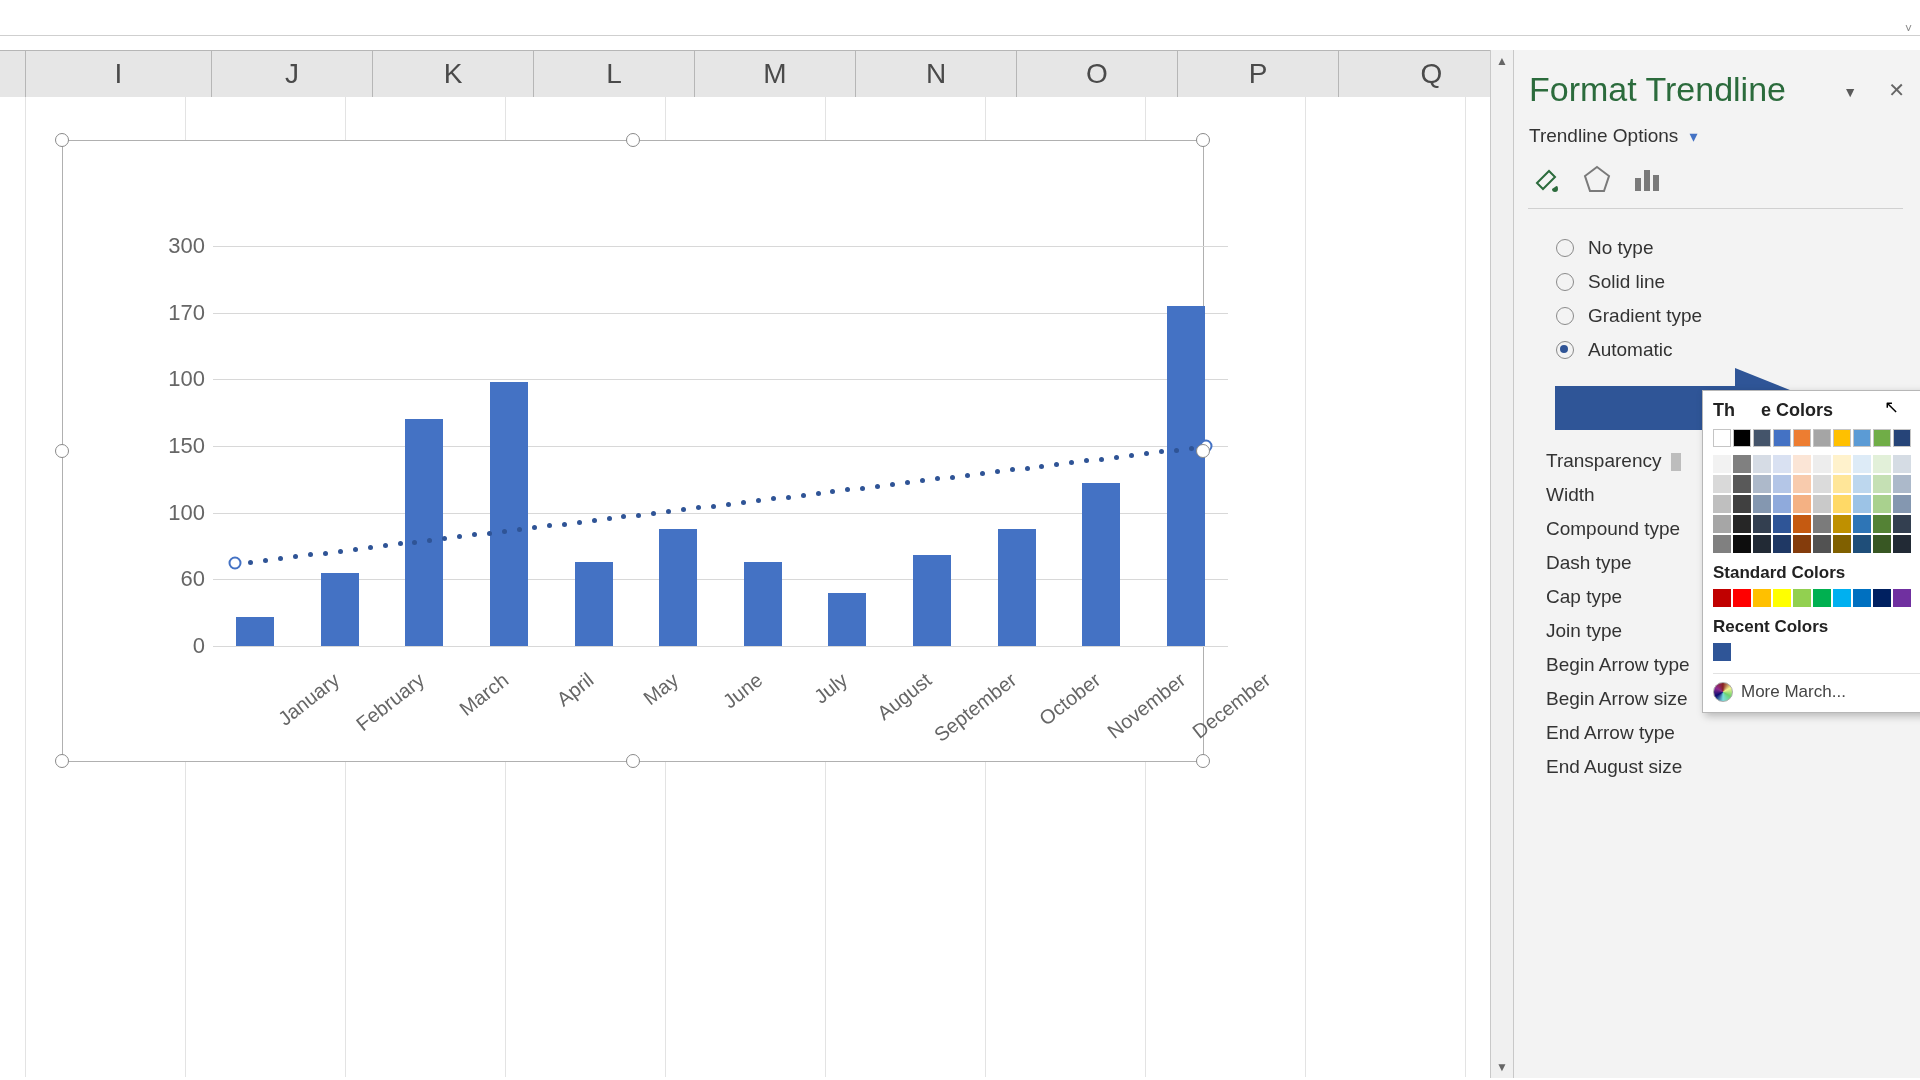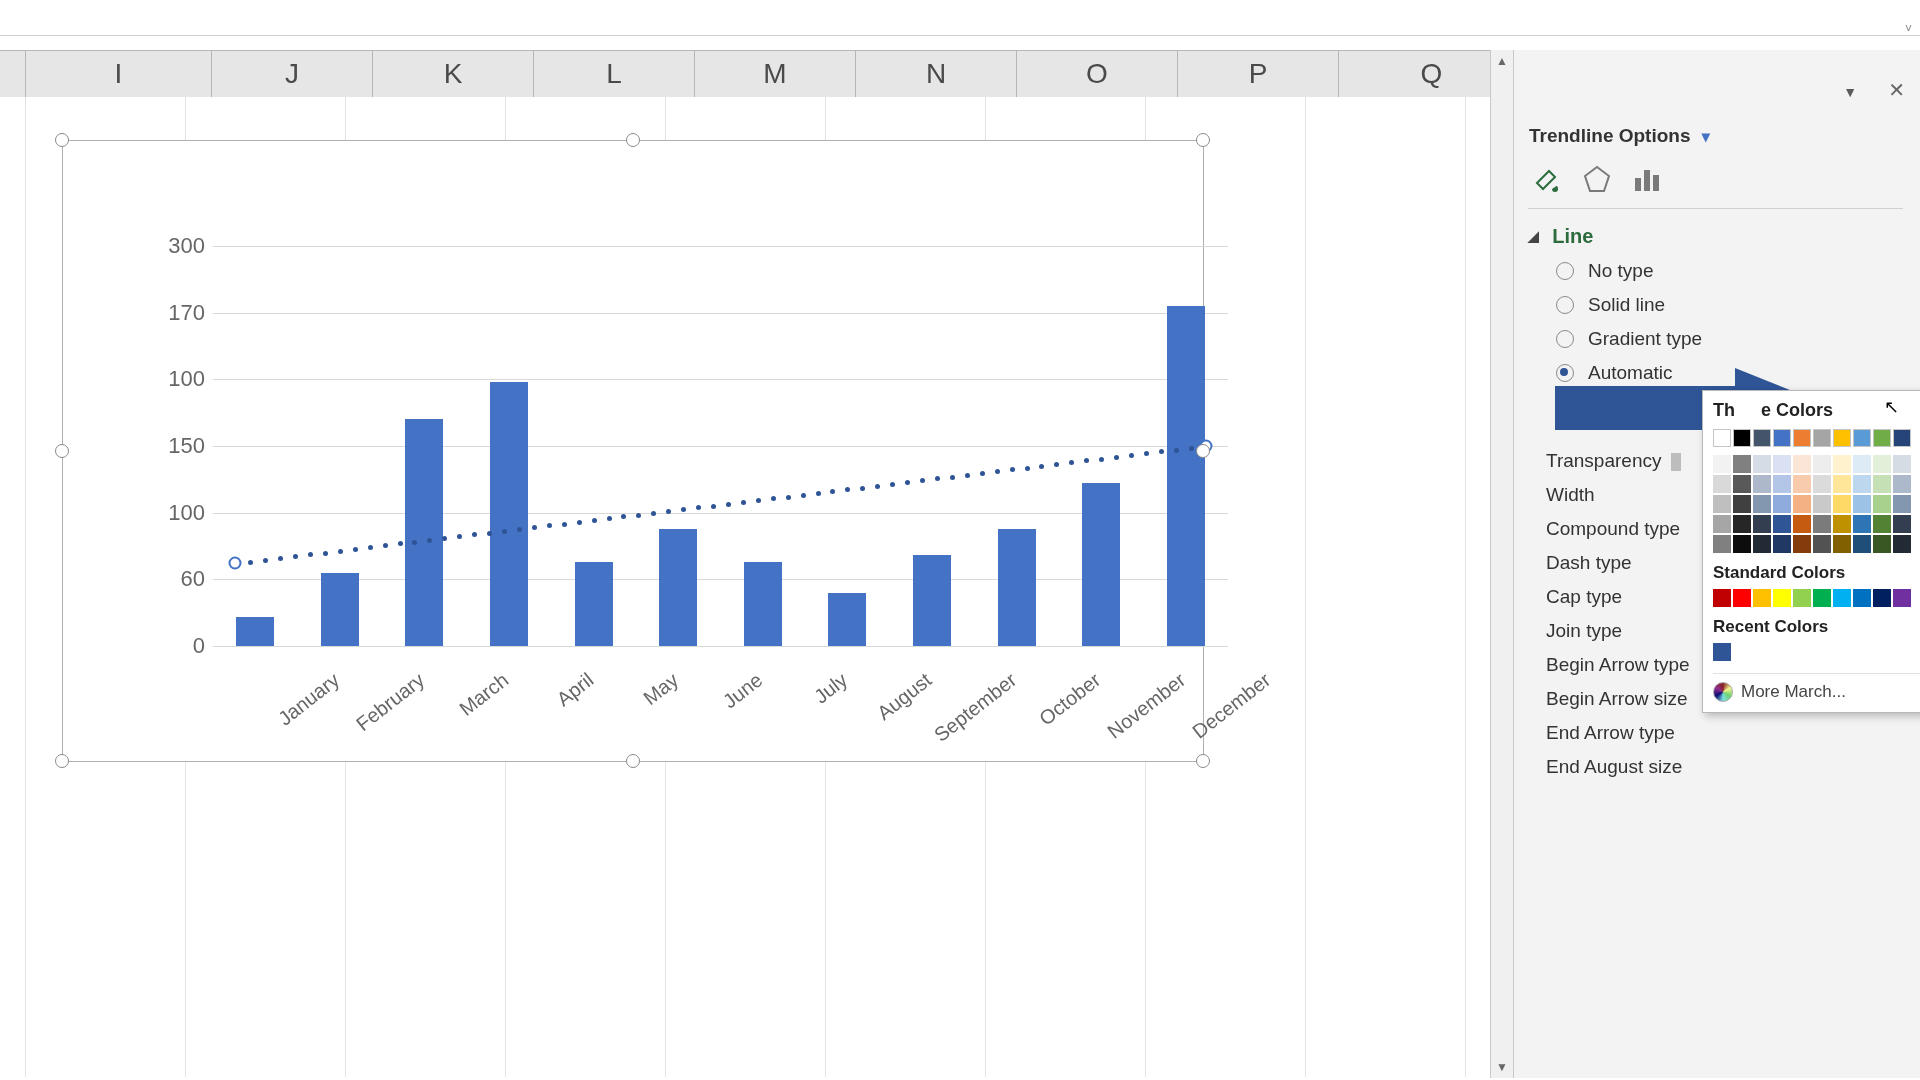--- a/index.html
+++ b/index.html
@@ -215,21 +215,21 @@
     top: 28px;
     font-size: 20px;
     color: #666;
     cursor: pointer;
   }
   .subheader {
     position: absolute;
     left: 15px;
     top: 75px;
     font-size: 19px;
-    font-weight: 700;
+    font-weight: 400;
     color: #333;
   }
   .subheader .chev {
     margin-left: 6px;
     color: #4472c4;
     font-size: 16px;
   }
   .mode-icons {
     position: absolute;
     left: 14px;
@@ -545,20 +545,21 @@
   <div class="handle" style="left:564px;top:614px"></div>
   <div class="handle" style="left:1134px;top:614px"></div>
 </div>
 
 <div class="vscroll">
   <div class="arrow" style="top:0">▲</div>
   <div class="arrow" style="bottom:0">▼</div>
 </div>
 
 <div class="format-pane">
+  <div class="pane-title">Format Trendline</div>
   <div class="pane-caret">▼</div>
   <div class="pane-close">✕</div>
   <div class="subheader">
     <span>Trendline Options</span>
     <span class="chev">▾</span>
   </div>
   <div class="mode-icons">
     <div class="mico">
       <svg width="32" height="32" viewBox="0 0 32 32">
           <path d="M6 20 L18 8 L24 14 L12 26 Z" fill="none" stroke="#2b6b3c" stroke-width="2"></path>
@@ -572,24 +573,20 @@
     </div>
     <div class="mico">
       <svg width="30" height="30" viewBox="0 0 30 30">
           <rect x="3" y="14" width="6" height="13" fill="#7a7a7a"></rect>
           <rect x="12" y="6" width="6" height="21" fill="#7a7a7a"></rect>
           <rect x="21" y="11" width="6" height="16" fill="#7a7a7a"></rect>
         </svg>
     </div>
   </div>
   <div class="section">
-    <div class="section-title">
-      <span class="tri">◢</span>
-      <span>Line</span>
-    </div>
     <div class="radio-row">
       <span class="radio"></span>
       <span>No type</span>
     </div>
     <div class="radio-row">
       <span class="radio"></span>
       <span>Solid line</span>
     </div>
     <div class="radio-row">
       <span class="radio"></span>

